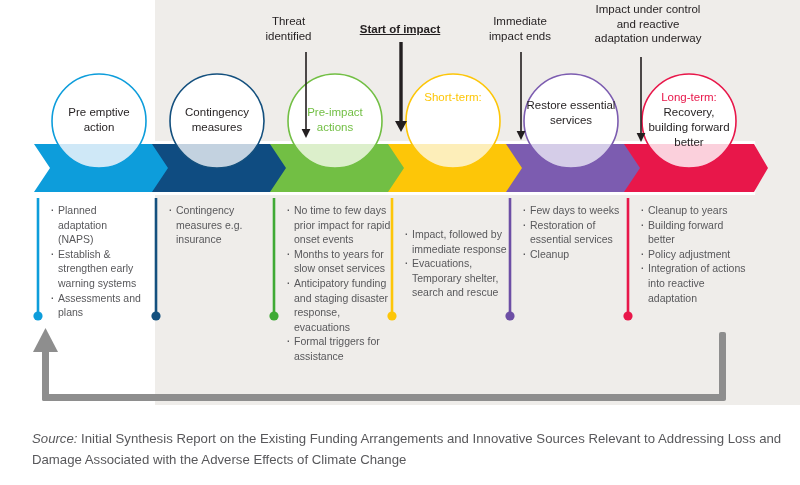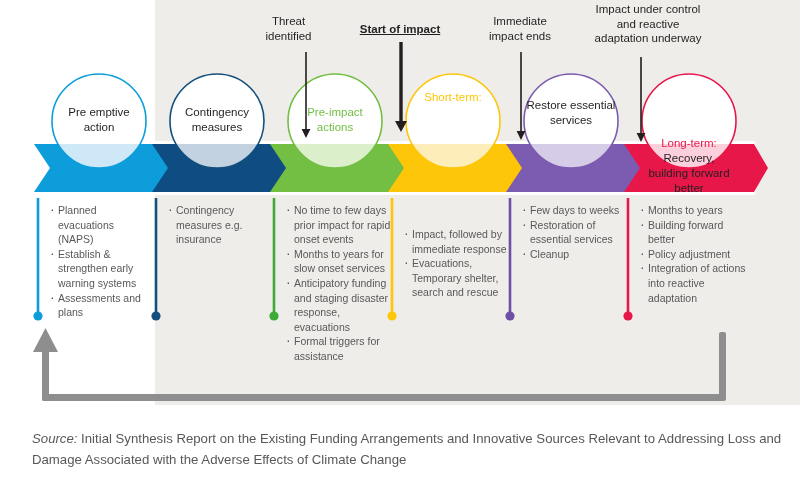--- a/index.html
+++ b/index.html
@@ -228,29 +228,29 @@
   <div id="circle-label-layer">
       <div class="circle-label" style="width: 104px; left: 47px; top: 105px;"><span style="display: block; white-space: pre-line;">Pre emptive
 action</span></div>
       <div class="circle-label" style="width: 104px; left: 165px; top: 105px;"><span style="display: block; white-space: pre-line;">Contingency
 measures</span></div>
       <div class="circle-label" style="width: 104px; left: 283px; top: 105px;"><span class="accent" style="color: rgb(114, 191, 68); white-space: pre-line;">Pre-impact
 actions</span></div>
       <div class="circle-label" style="width: 104px; left: 401px; top: 90px;"><span class="accent" style="color: rgb(253, 198, 8); white-space: pre-line;">Short-term:</span></div>
       <div class="circle-label" style="width: 104px; left: 519px; top: 97.5px;"><span style="display: block; white-space: pre-line;">Restore essential
 services</span></div>
-      <div class="circle-label" style="width: 104px; left: 637px; top: 90px;"><span class="accent" style="color: rgb(232, 23, 74); white-space: pre-line; margin-top: 46px;">Long-term:</span><span style="display: block; white-space: pre-line;">Recovery,
+      <div class="circle-label" style="width: 104px; left: 637px; top: 90px;"><span class="accent" style="color: rgb(232, 23, 74); white-space: pre-line;">Long-term:</span><span style="display: block; white-space: pre-line;">Recovery,
 building forward
 better</span></div>
     </div>
 
   <div id="bullets-layer">
       <div class="bullets" style="left: 50px; top: 203px; width: 95px;">
         <ul>
-          <li>Planned evacuations (NAPS)</li>
+          <li>Planned adaptation (NAPS)</li>
           <li>Establish &amp; strengthen early warning systems</li>
           <li>Assessments and plans</li>
         </ul>
       </div>
       <div class="bullets" style="left: 168px; top: 203px; width: 95px;">
         <ul>
           <li>Contingency measures e.g. insurance</li>
         </ul>
       </div>
       <div class="bullets" style="left: 286px; top: 203px; width: 108px;">
@@ -269,21 +269,21 @@
       </div>
       <div class="bullets" style="left: 522px; top: 203px; width: 105px;">
         <ul>
           <li>Few days to weeks</li>
           <li>Restoration of essential services</li>
           <li>Cleanup</li>
         </ul>
       </div>
       <div class="bullets" style="left: 640px; top: 203px; width: 110px;">
         <ul>
-          <li>Months to years</li>
+          <li>Cleanup to years</li>
           <li>Building forward better</li>
           <li>Policy adjustment</li>
           <li>Integration of actions into reactive adaptation</li>
         </ul>
       </div>
     </div>
 
   <div class="source">
     <span class="src-word">Source:</span><span> Initial Synthesis Report on the Existing Funding Arrangements and Innovative Sources Relevant to Addressing Loss and Damage Associated with the Adverse Effects of Climate Change</span>
   </div>

